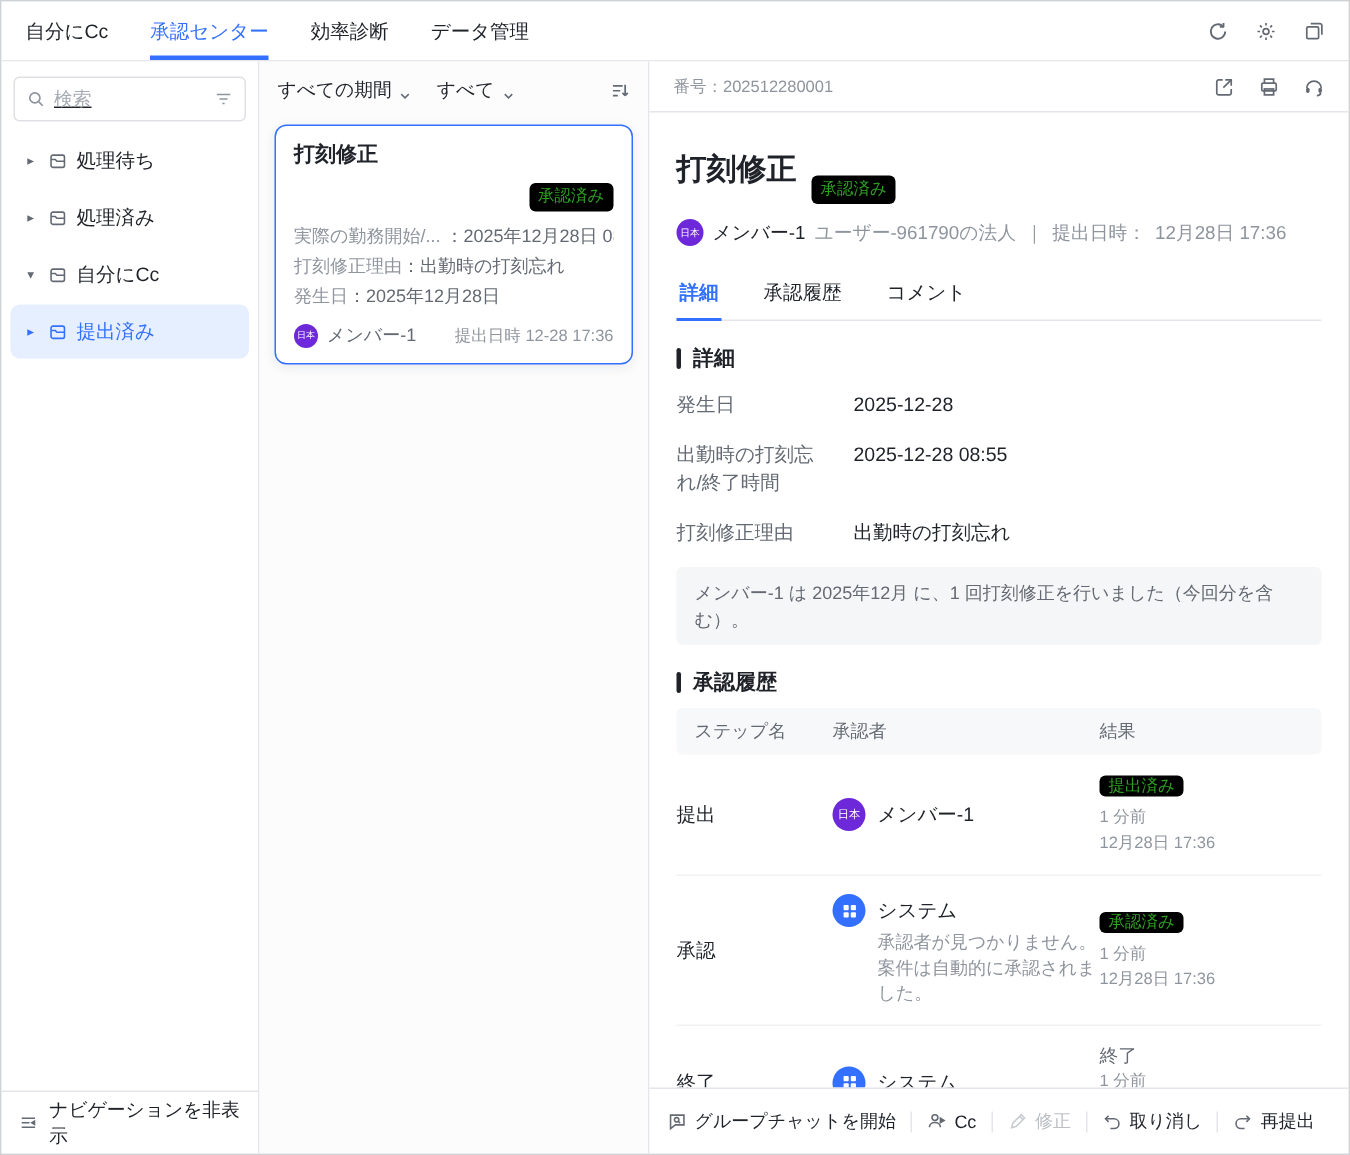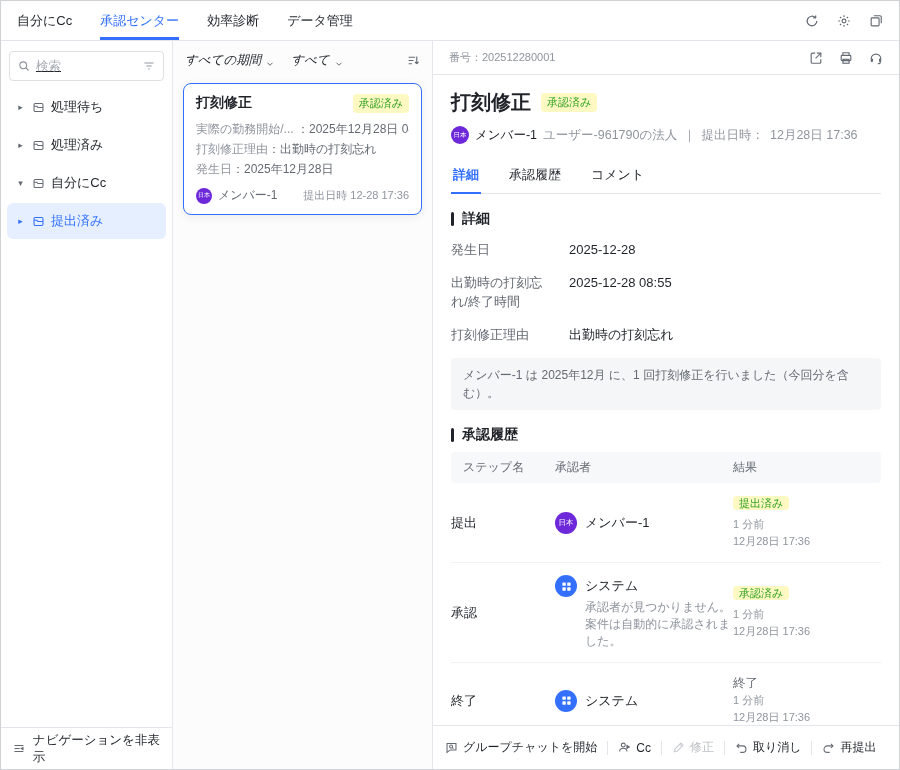--- a/index.html
+++ b/index.html
@@ -29,27 +29,27 @@
   .chev{font-size:9px;color:#646a73;width:11px;flex:none;text-align:center;}
   .tree-item svg{color:#646a73;flex:none;}
   .tree-item.selected{background:#e6efff;color:#3370ff;}
   .tree-item.selected .chev,.tree-item.selected svg{color:#3370ff;}
   .sidebar-footer{height:42px;flex:none;border-top:1px solid #e5e6eb;display:flex;align-items:center;padding:0 12px;gap:8px;font-size:12.5px;color:#1f2329;cursor:pointer;}
   .sidebar-footer svg{color:#646a73;}
 
   
   .list-col{width:260px;flex:none;border-right:1px solid #e5e6eb;background:#fcfcfd;display:flex;flex-direction:column;}
   .list-filters{height:38px;flex:none;display:flex;align-items:center;padding:0 12px;gap:16px;font-size:12.5px;color:#1f2329;}
-  .filter{display:flex;align-items:flex-end;gap:4px;cursor:pointer;font-style:italic;}
+  .filter{display:flex;align-items:flex-end;gap:4px;cursor:pointer;}
   .filter svg{color:#646a73;}
   .sort-btn{margin-left:auto;}
   .card{margin:4px 10px;background:#fff;border:1px solid #3370ff;border-radius:8px;padding:10px 12px;box-shadow:0 2px 8px rgba(31,35,41,.08);cursor:pointer;}
   .card-head{display:flex;align-items:flex-start;justify-content:space-between;margin-bottom:6px;gap:6px;}
   .card-title{font-size:14px;font-weight:700;}
-  .badge{font-size:11px;padding:1px 6px;border-radius:4px;background:#fef9c3;color:#2ea121;white-space:nowrap;line-height:17px;}
+  .badge{font-size:11px;padding:1px 6px;border-radius:4px;background:#000000;color:#2ea121;white-space:nowrap;line-height:17px;margin-top:28px;}
   .card-line{font-size:12px;line-height:20px;color:#8f959e;white-space:nowrap;overflow:hidden;}
   .card-line .v{color:#646a73;}
   .card-foot{display:flex;align-items:center;gap:6px;margin-top:8px;font-size:12px;color:#646a73;}
   .card-foot .right{margin-left:auto;color:#8f959e;font-size:11px;white-space:nowrap;}
 
   
   .avatar{border-radius:50%;display:flex;align-items:center;justify-content:center;color:#fff;flex:none;overflow:hidden;}
   .avatar.purple{background:#6d28d9;}
   .avatar.blue{background:#3370ff;}
   .a16{width:16px;height:16px;font-size:6px;}

